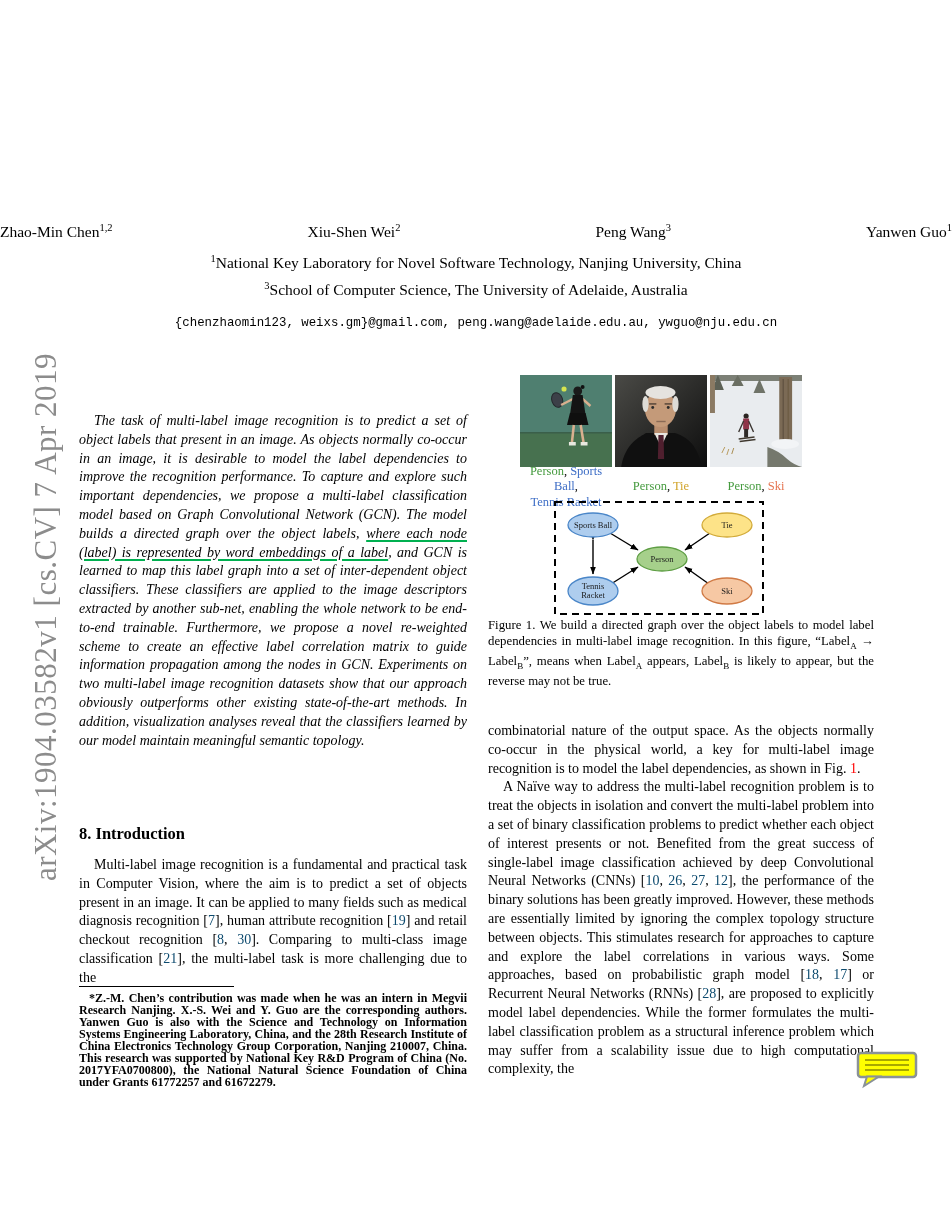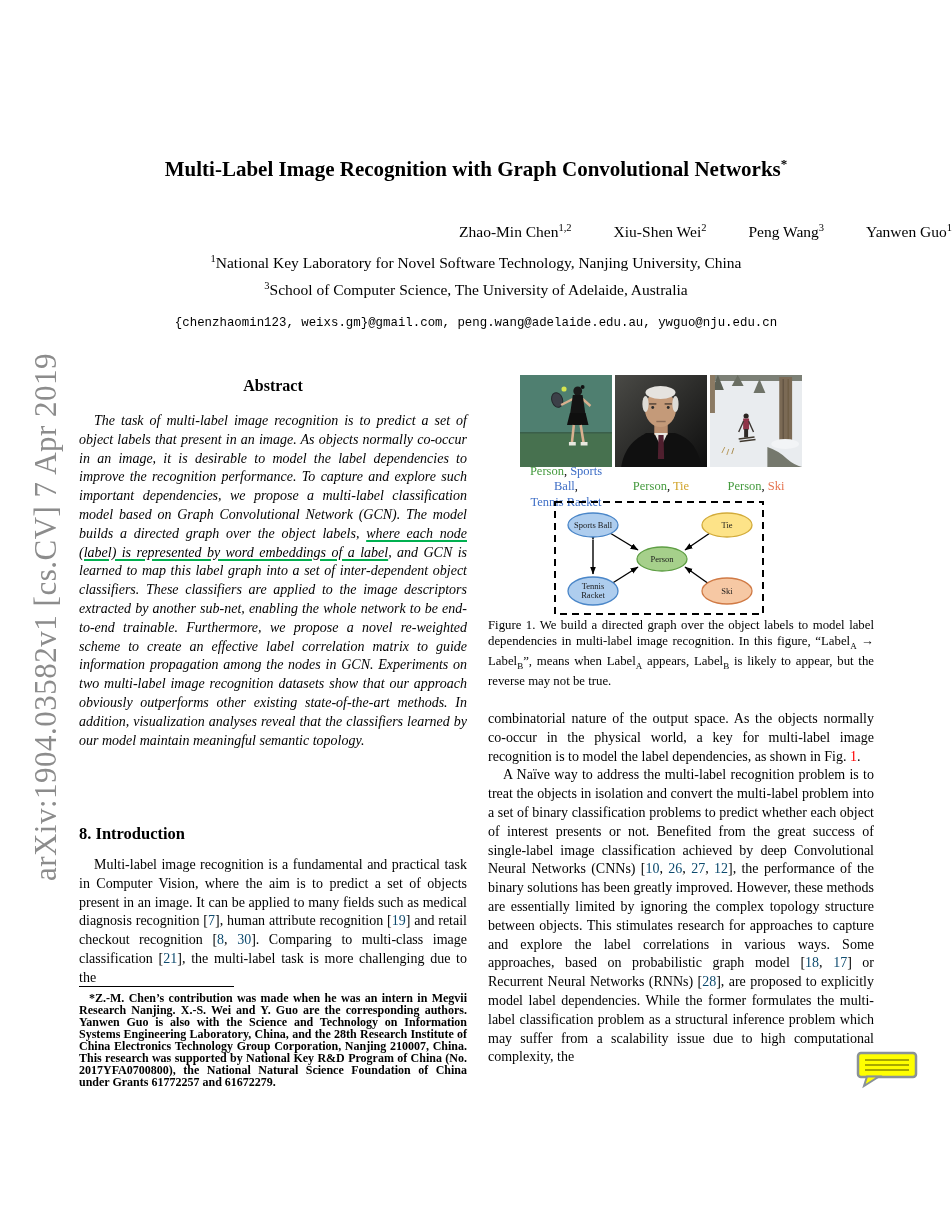--- a/index.html
+++ b/index.html
@@ -13,21 +13,21 @@
     white-space:nowrap; color:#8c8c8c;
     font-size:31px; letter-spacing:.5px;
     font-family:"Liberation Serif", serif;
   }
 
   
   .title { position:absolute; top:156px; left:0; right:0; text-align:center;
            font-size:21px; font-weight:bold; }
   .title sup { font-size:13px; }
   .authors { position:absolute; top:222px; left:0; right:0;
-             display:flex; justify-content:flex-end; gap:42px; font-size:15.5px; }
+             display:flex; justify-content:space-between; gap:42px; font-size:15.5px; }
   .authors sup { font-size:10.5px; }
   .affils { position:absolute; top:247px; left:0; right:0; text-align:center;
             font-size:15.5px; line-height:23px; }
   .affils sup { font-size:10.5px; }
   .emails { position:absolute; top:316px; left:0; right:0; text-align:center;
             font-family:"Liberation Mono","DejaVu Sans Mono",monospace; font-size:12.4px; }
 
   
   .col-left  { position:absolute; left:79px;  top:375px; width:388px; height:740px; }
   .col-right { position:absolute; left:488px; top:375px; width:386px; height:740px; }
@@ -52,21 +52,21 @@
   .photos .ph { flex:1 1 0; height:92px; overflow:hidden; }
   .photos svg { display:block; width:100%; height:100%; }
   .photo-labels { position:absolute; top:96px; left:32px; width:282px; height:32px;
                   display:flex; gap:3px; font-size:12.5px; line-height:15.5px; }
   .photo-labels .pl { flex:1 1 0; display:flex; flex-direction:column;
                       justify-content:center; text-align:center; }
   .graph-wrap { position:absolute; top:120px; left:0; width:386px; height:124px; }
   .fig-caption { position:absolute; top:243px; left:0; width:386px;
                  font-size:12.8px; line-height:15.6px; text-align:justify; hyphens:auto; }
   .fig-caption sub { font-size:9px; }
-  .rbody { position:absolute; top:335px; left:0; width:386px;
+  .rbody { position:absolute; top:347px; left:0; width:386px;
            font-size:14px; line-height:18.8px; text-align:justify; hyphens:auto; }
   .rbody p.indent { text-indent:15px; }
 
   
   .c-green  { color:#0c4a6e; }
   .c-red    { color:#ff0000; }
   .c-blue   { color:#3e6ec6; }
   .c-gold   { color:#d1a42b; }
   .c-orange { color:#e5734f; }
   .c-lgreen { color:#459a3e; }
@@ -76,38 +76,36 @@
   
   .note-icon { position:absolute; left:855px; top:1051px; width:66px; height:38px; }
 </style>
 </head>
 <body>
 
 <div class="page">
 
   <div class="watermark">arXiv:1904.03582v1  [cs.CV]  7 Apr 2019</div>
 
-  <div class="title"><span>Multi-Label Image Recognition with Graph Convolutional Networks</span><sup>*</sup></div>
 
   <div class="authors">
     <span><span>Zhao-Min Chen</span><sup>1,2</sup></span>
     <span><span>Xiu-Shen Wei</span><sup>2</sup></span>
     <span><span>Peng Wang</span><sup>3</sup></span>
     <span><span>Yanwen Guo</span><sup>1</sup></span>
   </div>
 
   <div class="affils">
     <div><sup>1</sup><span>National Key Laboratory for Novel Software Technology, Nanjing University, China</span></div>
     <div><sup>3</sup><span>School of Computer Science, The University of Adelaide, Australia</span></div>
   </div>
 
   <div class="emails">{chenzhaomin123, weixs.gm}@gmail.com, peng.wang@adelaide.edu.au, ywguo@nju.edu.cn</div>
 
   <div class="col-left">
-    <div class="abs-head">Abstract</div>
     <p class="abs-body"><span>The task of multi-label image recognition is to predict a set of object labels that present in an image. As objects normally co-occur in an image, it is desirable to model the label dependencies to improve the recognition performance. To capture and explore such important dependencies, we propose a multi-label classification model based on Graph Convolutional Network (GCN). The model builds a directed graph over the object labels, </span><span class="u-green">where each node (label) is represented by word embeddings of a label</span><span>, and GCN is learned to map this label graph into a set of inter-dependent object classifiers. These classifiers are applied to the image descriptors extracted by another sub-net, enabling the whole network to be end-to-end trainable. Furthermore, we propose a novel re-weighted scheme to create an effective label correlation matrix to guide information propagation among the nodes in GCN. Experiments on two multi-label image recognition datasets show that our approach obviously outperforms other existing state-of-the-art methods. In addition, visualization analyses reveal that the classifiers learned by our model maintain meaningful semantic topology.</span></p>
     <div class="sec-head">8. Introduction</div>
     <p class="intro-body"><span>Multi-label image recognition is a fundamental and practical task in Computer Vision, where the aim is to predict a set of objects present in an image. It can be applied to many fields such as medical diagnosis recognition [</span><span class="c-green">7</span><span>], human attribute recognition [</span><span class="c-green">19</span><span>] and retail checkout recognition [</span><span class="c-green">8</span><span>, </span><span class="c-green">30</span><span>]. Comparing to multi-class image classification [</span><span class="c-green">21</span><span>], the multi-label task is more challenging due to the</span></p>
     <div class="foot-rule"></div>
     <p class="footnote">*Z.-M. Chen’s contribution was made when he was an intern in Megvii Research Nanjing. X.-S. Wei and Y. Guo are the corresponding authors. Yanwen Guo is also with the Science and Technology on Information Systems Engineering Laboratory, China, and the 28th Research Institute of China Electronics Technology Group Corporation, Nanjing 210007, China. This research was supported by National Key R&amp;D Program of China (No. 2017YFA0700800), the National Natural Science Foundation of China under Grants 61772257 and 61672279.</p>
   </div>
 
   <div class="col-right">
 
     <div class="photos">

